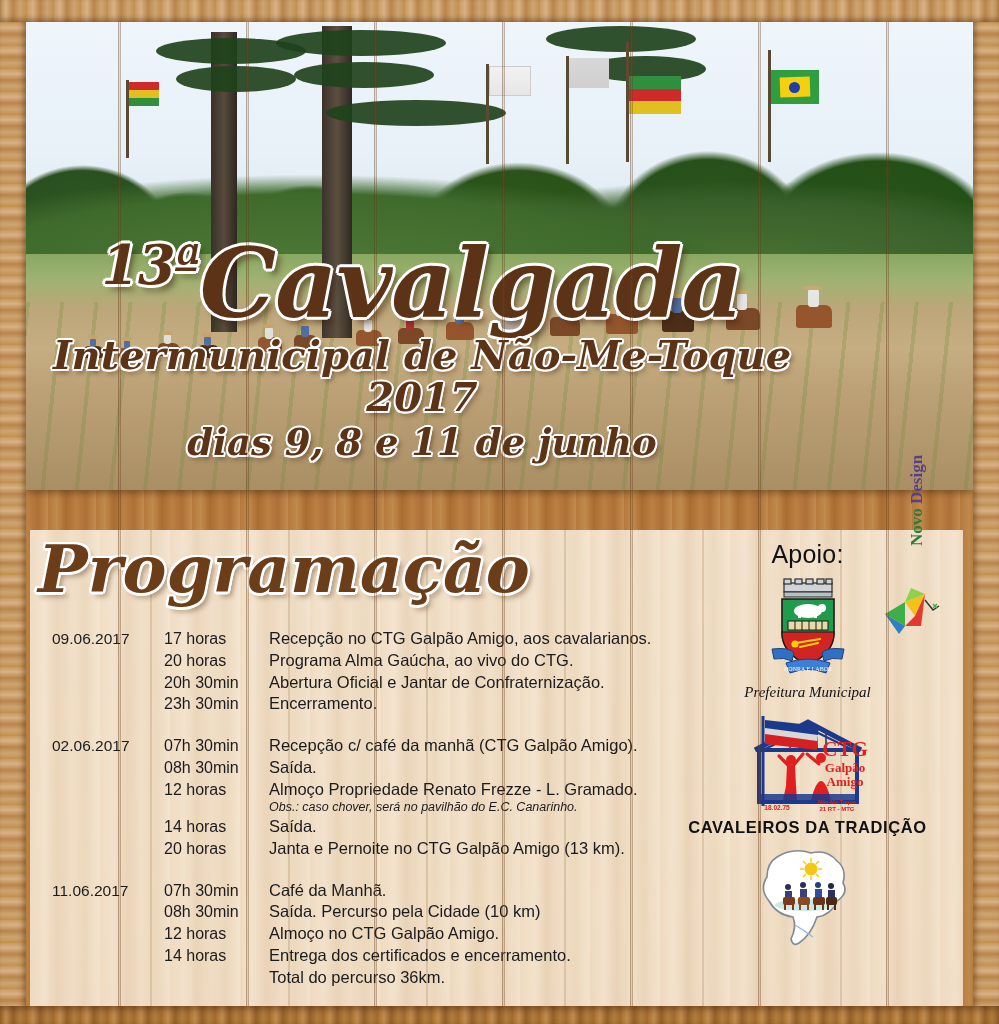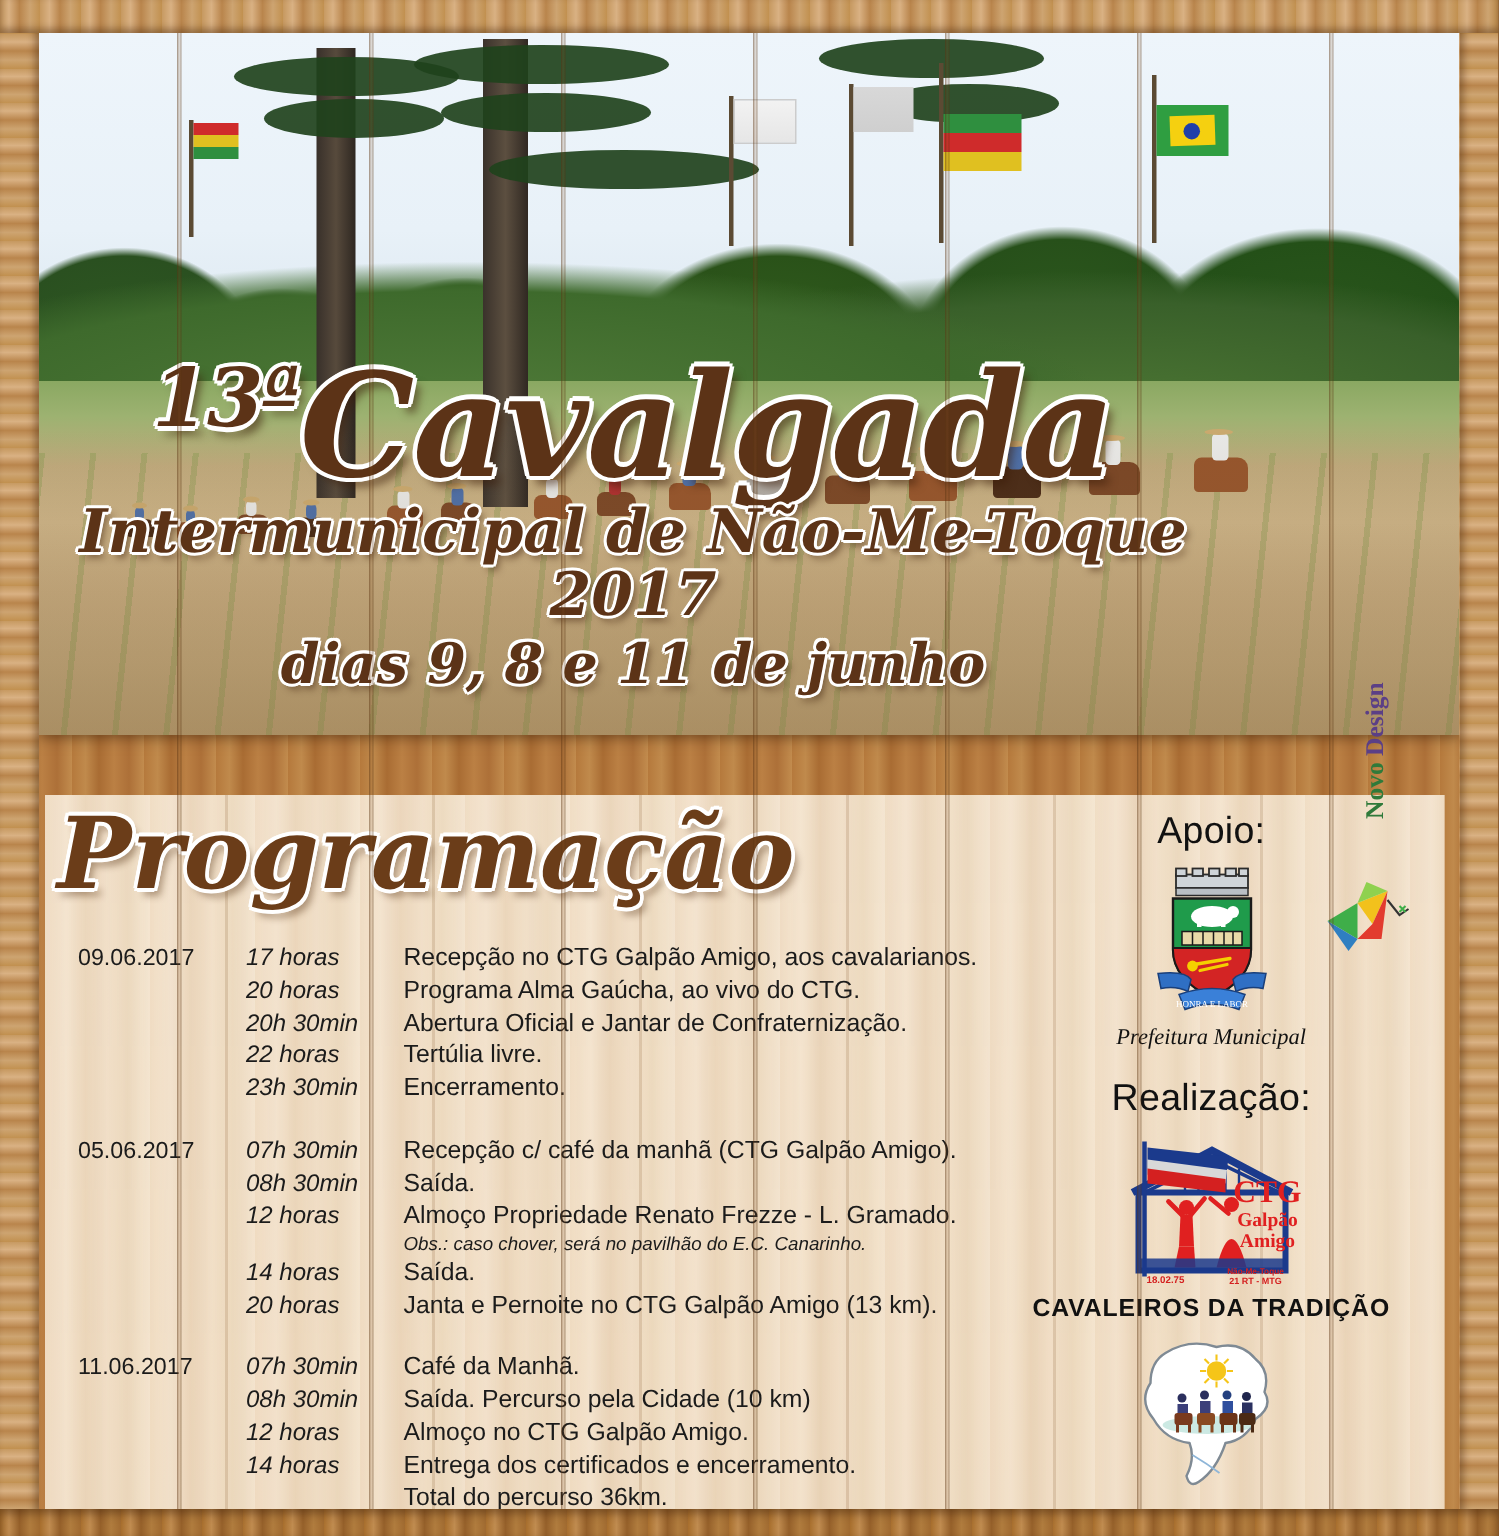--- a/index.html
+++ b/index.html
@@ -93,21 +93,21 @@
   .prog-title{position:absolute;left:38px;top:530px;font-family:"DejaVu Serif",serif;
     font-weight:bold;font-style:italic;font-size:66px;color:#6b3d19;
     text-shadow:-2px -2px 0 #fff,2px -2px 0 #fff,-2px 2px 0 #fff,2px 2px 0 #fff,
       -2.5px 0 0 #fff,2.5px 0 0 #fff,0 -2.5px 0 #fff,0 2.5px 0 #fff,4px 5px 5px rgba(80,45,15,.4);}
 
   
   .schedule{position:absolute;left:52px;top:628px;width:620px;color:#1b1b1b;}
   .day-block{margin-bottom:20px;}
   .row{display:flex;align-items:baseline;line-height:1.32;}
   .c-date{width:112px;flex:0 0 112px;font-size:15.5px;}
-  .c-time{width:105px;flex:0 0 105px;font-size:16px;font-style:italic;}
+  .c-time{width:105px;flex:0 0 105px;font-size:16px;}
   .c-desc{flex:1;font-size:16.5px;}
   .note{font-style:italic;font-size:12.5px;margin-left:217px;line-height:1.25;}
   .cont{margin-left:217px;font-size:16.5px;line-height:1.32;}
 
   
   .sponsors{position:absolute;left:676px;top:540px;width:263px;text-align:center;}
   .sp-label{font-size:25px;color:#111;letter-spacing:.2px;}
   .sp-label.two{margin-top:16px;}
   .brasao{width:92px;height:104px;margin:8px auto 2px;position:relative;}
   .prefeitura{font-family:"Liberation Serif",serif;font-weight:normal;font-style:italic;
@@ -267,33 +267,28 @@
         <div class="c-time">20 horas</div>
         <div class="c-desc">Programa Alma Gaúcha, ao vivo do CTG.</div>
       </div>
       <div class="row">
         <div class="c-date"></div>
         <div class="c-time">20h 30min</div>
         <div class="c-desc">Abertura Oficial e Jantar de Confraternização.</div>
       </div>
       <div class="row">
         <div class="c-date"></div>
-        <div class="c-time">22 horas</div>
-        <div class="c-desc">Tertúlia livre.</div>
-      </div>
-      <div class="row">
-        <div class="c-date"></div>
         <div class="c-time">23h 30min</div>
         <div class="c-desc">Encerramento.</div>
       </div>
     </div>
 
     <div class="day-block">
       <div class="row">
-        <div class="c-date">05.06.2017</div>
+        <div class="c-date">02.06.2017</div>
         <div class="c-time">07h 30min</div>
         <div class="c-desc">Recepção c/ café da manhã (CTG Galpão Amigo).</div>
       </div>
       <div class="row">
         <div class="c-date"></div>
         <div class="c-time">08h 30min</div>
         <div class="c-desc">Saída.</div>
       </div>
       <div class="row">
         <div class="c-date"></div>
@@ -391,21 +386,20 @@
 
         <path d="M10,72 Q28,70 32,76 L30,84 Q22,80 12,82 Z" fill="#2f6fc4" stroke="#1a3f7a" stroke-width="1"></path>
         <path d="M82,72 Q64,70 60,76 L62,84 Q70,80 80,82 Z" fill="#2f6fc4" stroke="#1a3f7a" stroke-width="1"></path>
         <path d="M24,86 Q46,78 68,86 L64,96 Q46,89 28,96 Z" fill="#3a80d8" stroke="#1a3f7a" stroke-width="1"></path>
         <text x="46" y="94" font-size="6" font-family="Liberation Serif, serif" fill="#fff" text-anchor="middle">HONRA E LABOR</text>
       </svg>
     </div>
 
     <div class="prefeitura">Prefeitura Municipal</div>
 
-    <div class="sp-label two">Realização:</div>
 
     <div class="ctg-logo">
       <svg width="150" height="104" viewBox="0 0 150 104">
 
         <path d="M22,40 L75,12 L128,40" fill="none" stroke="#1b3a8c" stroke-width="5"></path>
         <path d="M30,40 L75,18 L120,40" fill="none" stroke="#1b3a8c" stroke-width="2.4"></path>
         <rect x="26" y="40" width="98" height="52" fill="none" stroke="#1b3a8c" stroke-width="4"></rect>
 
         <g stroke="#1b3a8c" stroke-width="1.6">
           <line x1="57" y1="24" x2="57" y2="40"></line>

